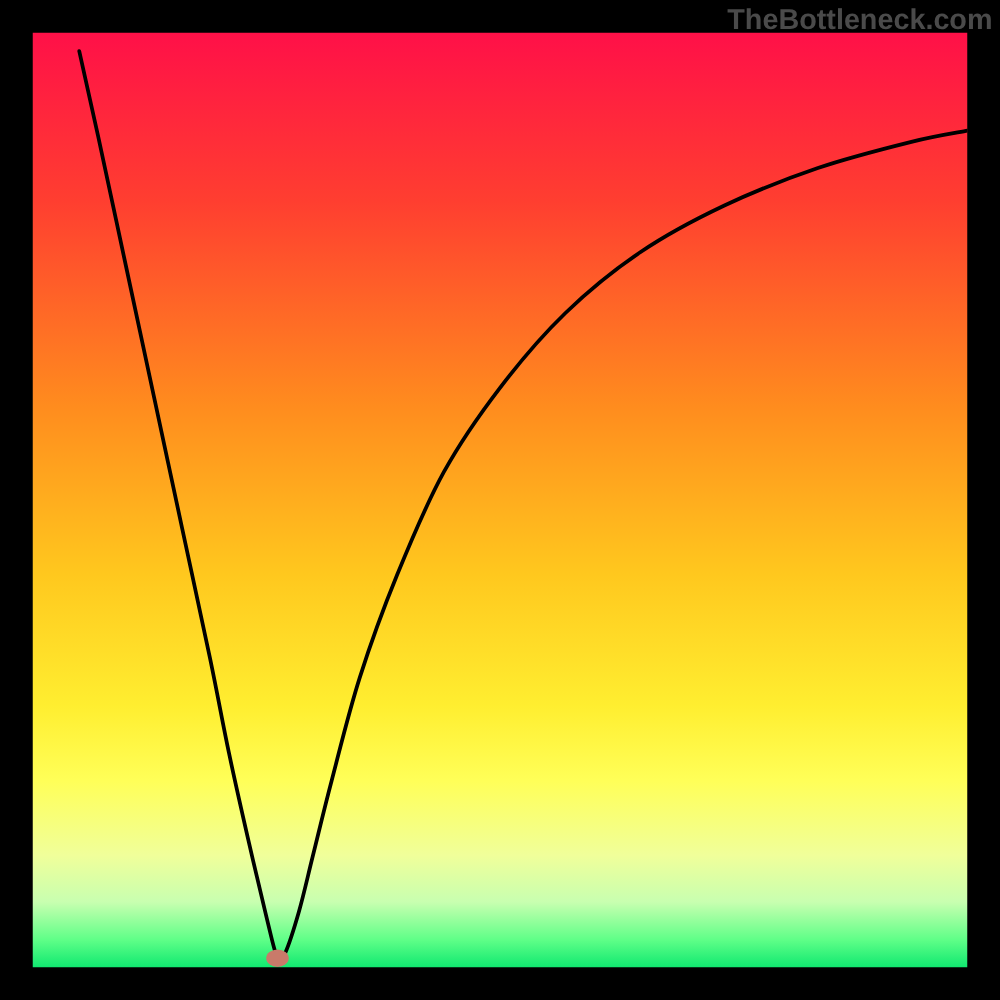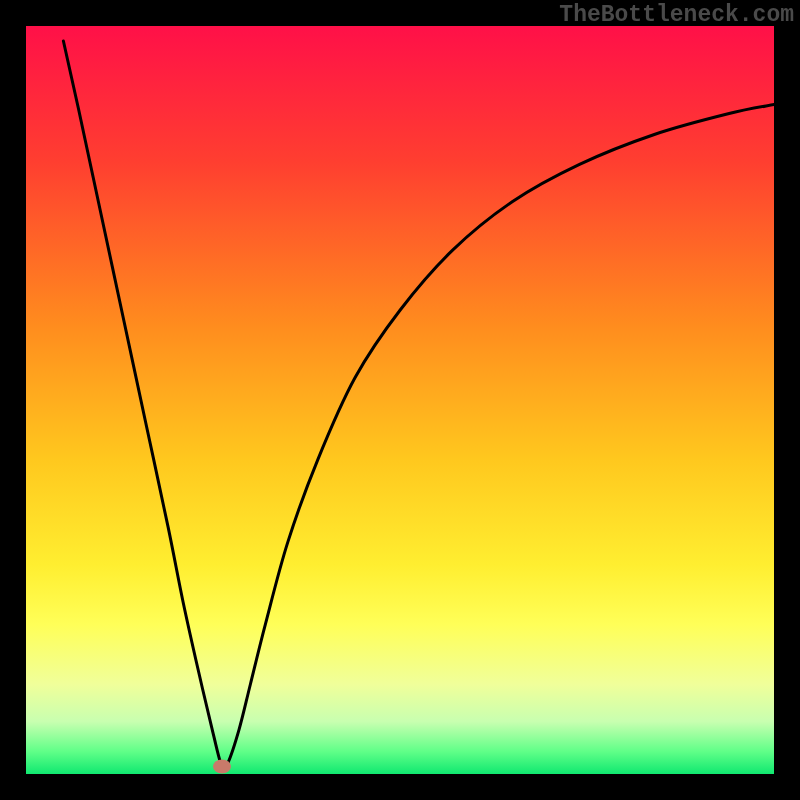--- a/index.html
+++ b/index.html
@@ -17,21 +17,20 @@
     height: 800px;
   }
   .watermark {
     position: absolute;
     top: 2px;
     right: 6px;
     color: #4a4a4a;
     font-size: 23px;
     font-weight: 600;
     z-index: 5;
-    font-family: Liberation Mono, monospace;
   }
   svg {
     display: block;
   }
 </style>
 </head>
 <body>
 <div class="container">
 
 <div class="watermark">TheBottleneck.com</div>

